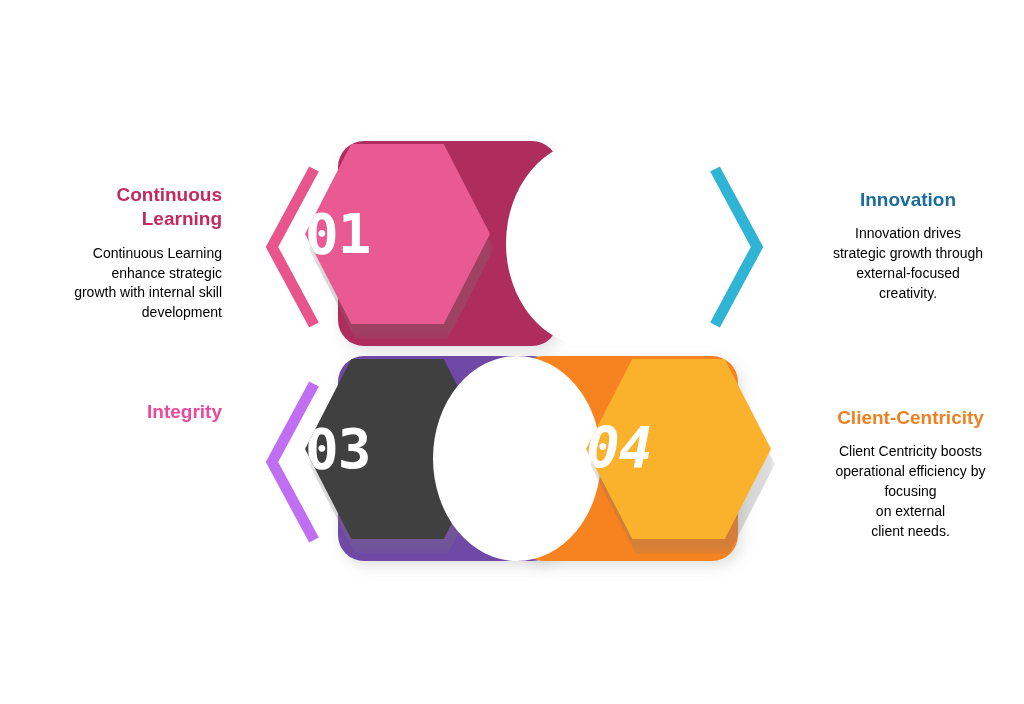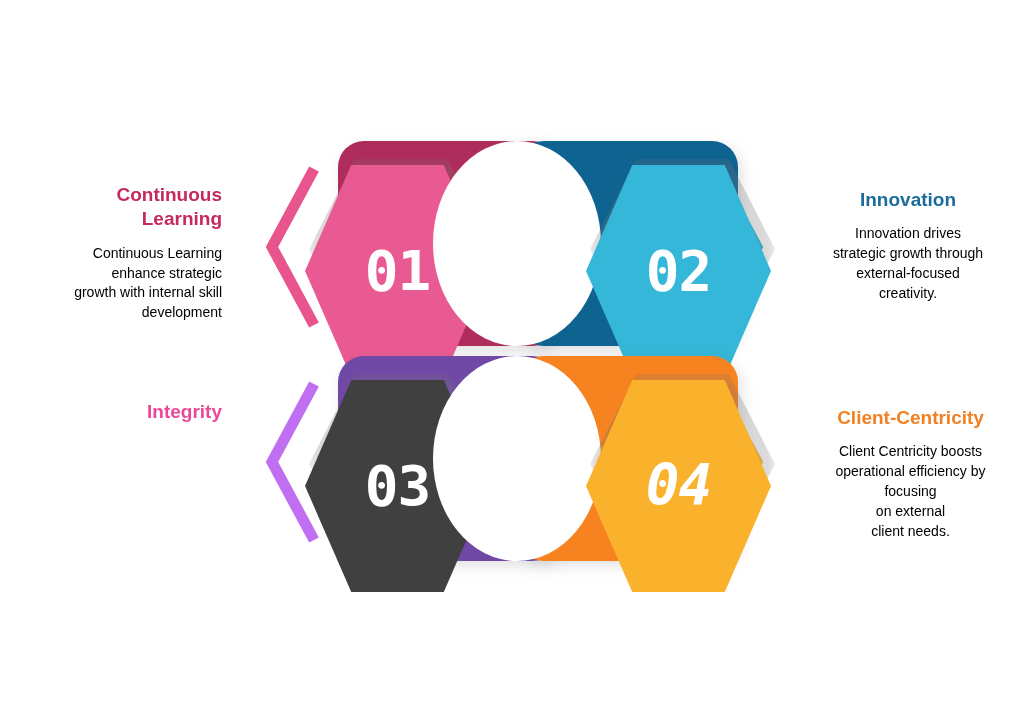--- a/index.html
+++ b/index.html
@@ -38,23 +38,23 @@
   
   .bite {
     position: absolute; width: 168px; height: 205px;
     top: 0; background: #ffffff; border-radius: 50%;
   }
   .unit.ltr .bite { left: 168px; }
   .unit.rtl .bite { left: -85px; }
 
   
   .hex {
-    position: absolute; width: 185px; height: 212px; top: 24px;
+    position: absolute; width: 185px; height: 180px; top: 3px;
     clip-path: polygon(25% 0%, 75% 0%, 100% 50%, 75% 100%, 25% 100%, 0% 50%);
-    display: flex; align-items: center; justify-content: center;
+    display: flex; align-items: center; 
   }
   .unit.ltr .hex { left: 0px; }
   .unit.rtl .hex { left: 68px; }
 
   .hex .num {
     font-family: "DejaVu Sans Mono", monospace;
     font-weight: bold; font-size: 56px; color: #ffffff;
     letter-spacing: -1px; line-height: 1;
   }
 
@@ -145,30 +145,20 @@
     <div class="plateshadow"></div>
     <div class="plate" style="background:#AE2D5C;">
       <div class="bite" style="left:168px;"></div>
     </div>
     <div class="hexshadow"></div>
     <div class="hex" style="background:#EA5A92;">
       <span class="num">01</span>
     </div>
   </div>
 
-  <div class="unit rtl" id="u2">
-    <div class="plateshadow"></div>
-    <div class="plate" style="background:#0F6391;">
-      <div class="bite" style="left:-85px;"></div>
-    </div>
-    <div class="hexshadow"></div>
-    <div class="hex" style="background:#34B7D8;">
-      <span class="num">02</span>
-    </div>
-  </div>
 
   <div class="unit ltr" id="u3">
     <div class="plateshadow"></div>
     <div class="plate" style="background:#7048A6;">
       <div class="bite" style="left:168px;"></div>
     </div>
     <div class="hexshadow"></div>
     <div class="hex" style="background:#404040;">
       <span class="num">03</span>
     </div>

